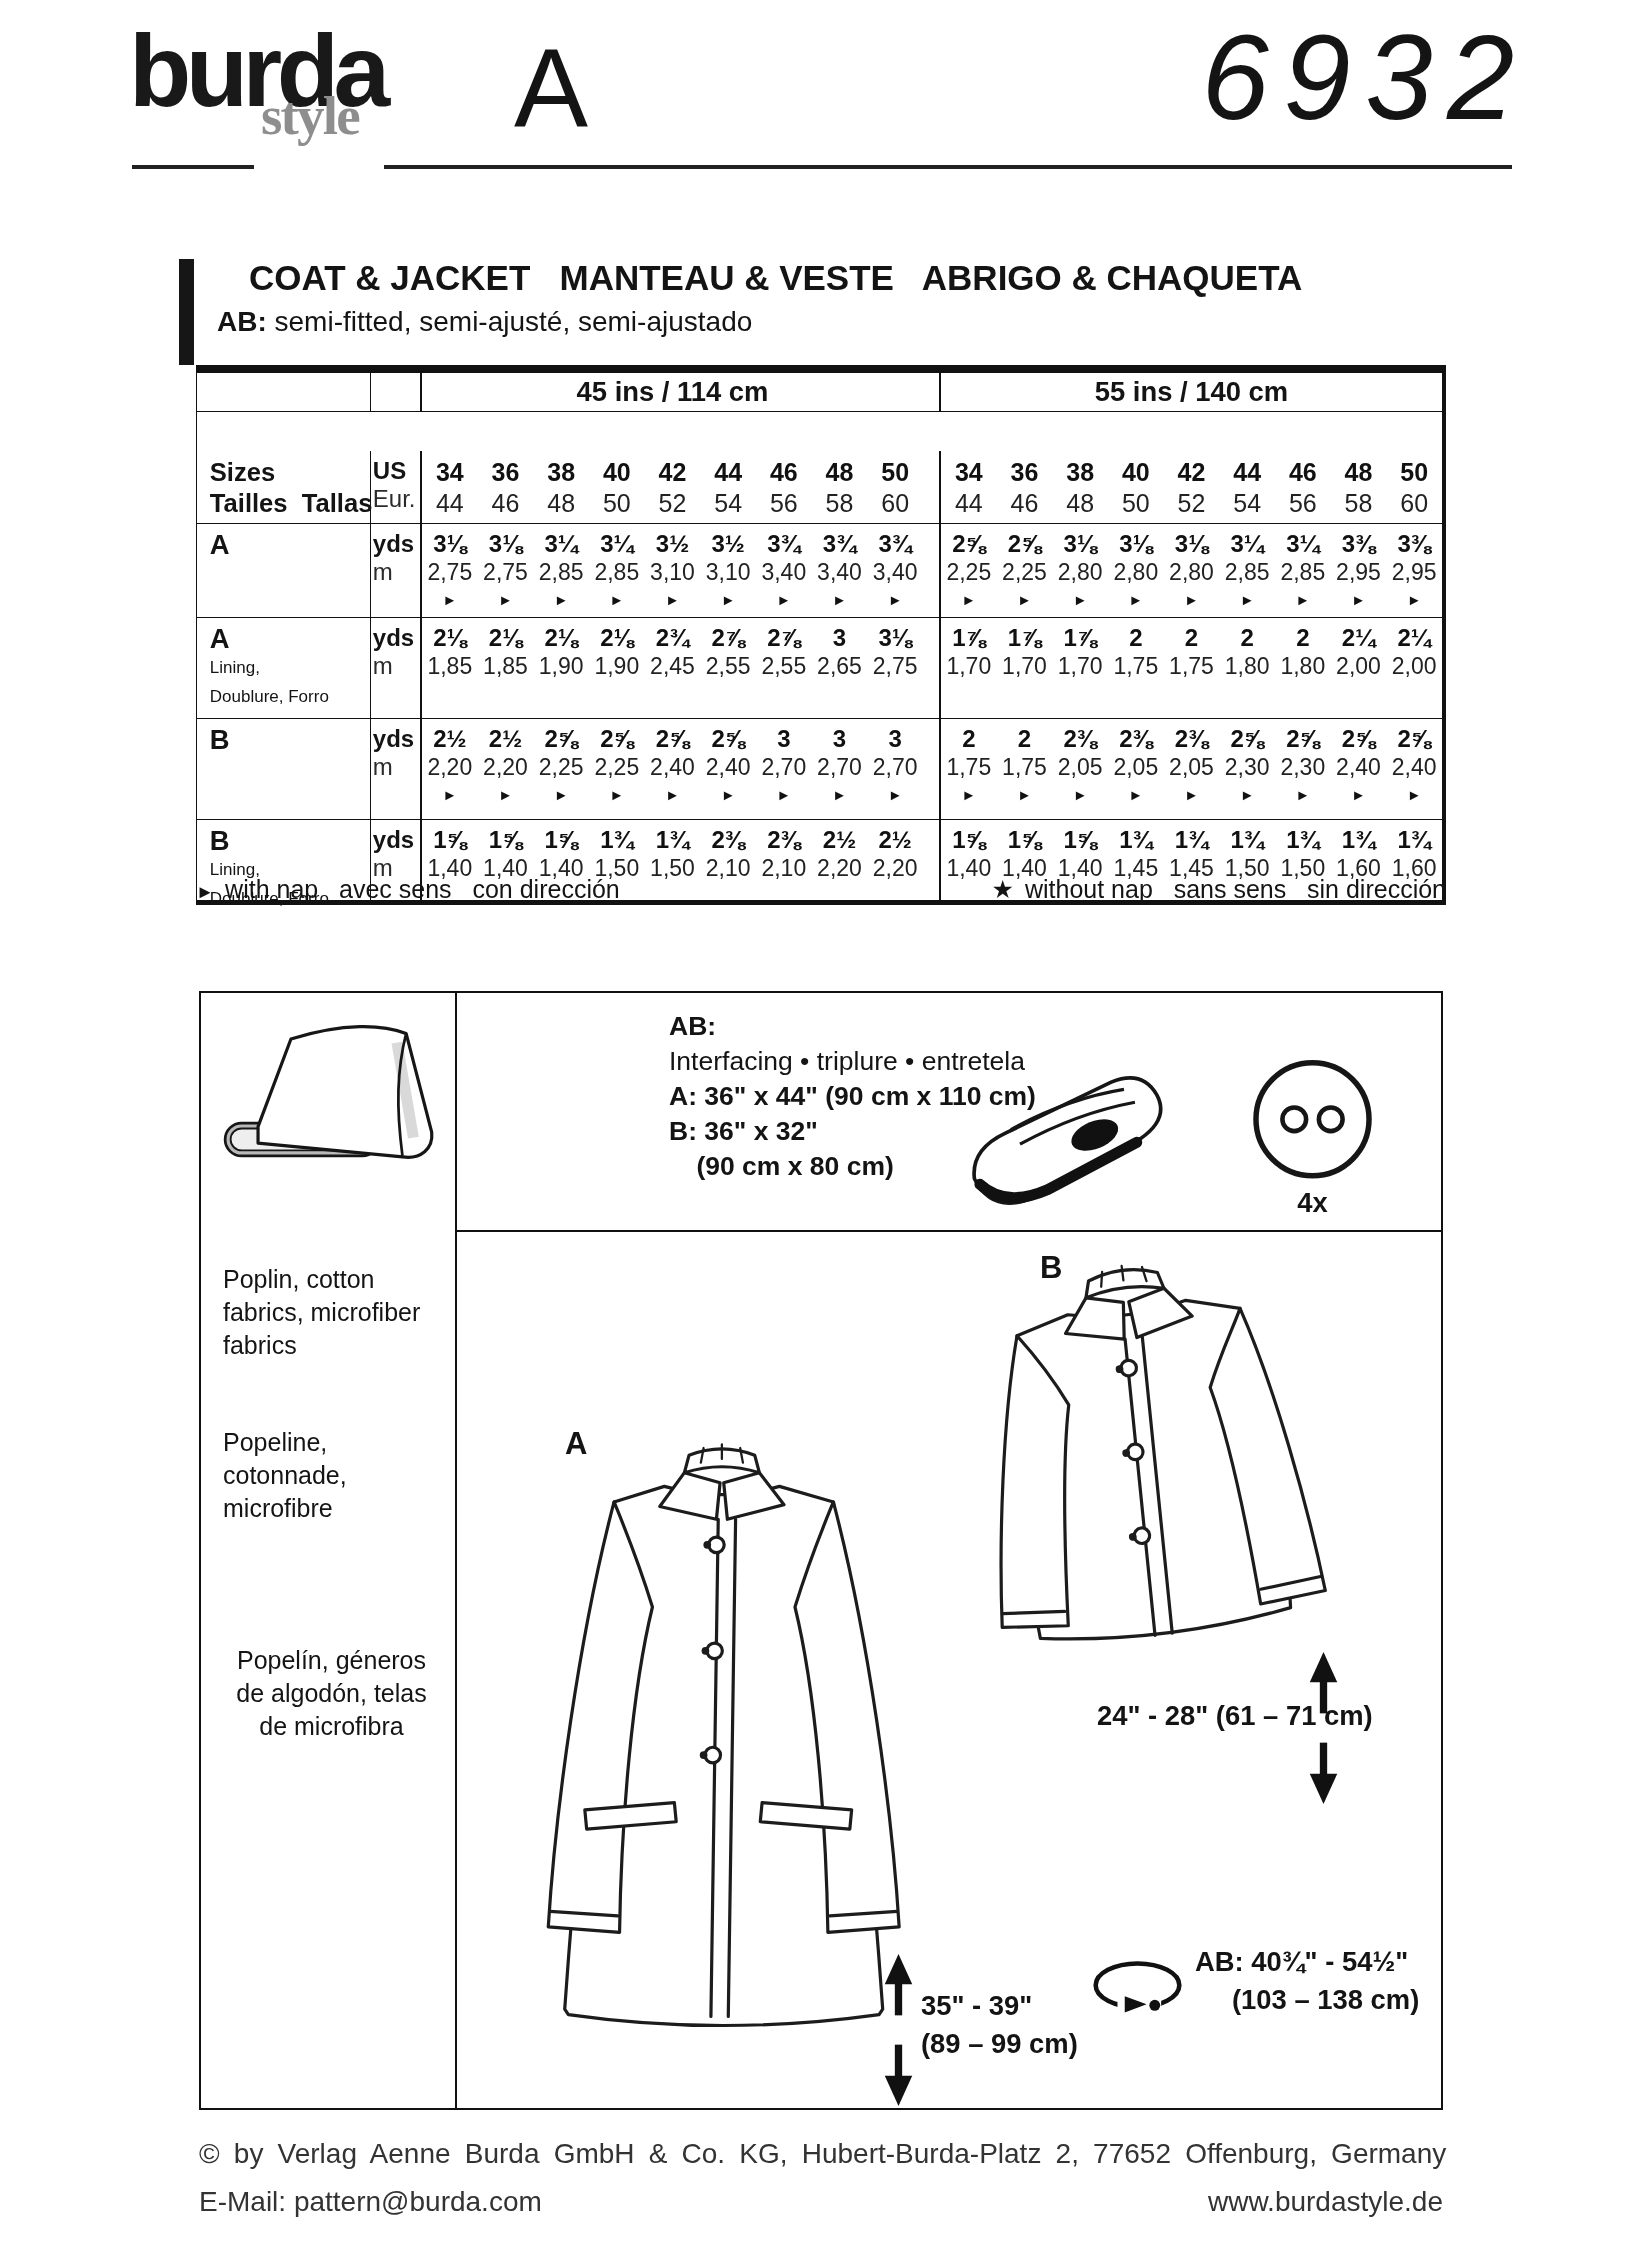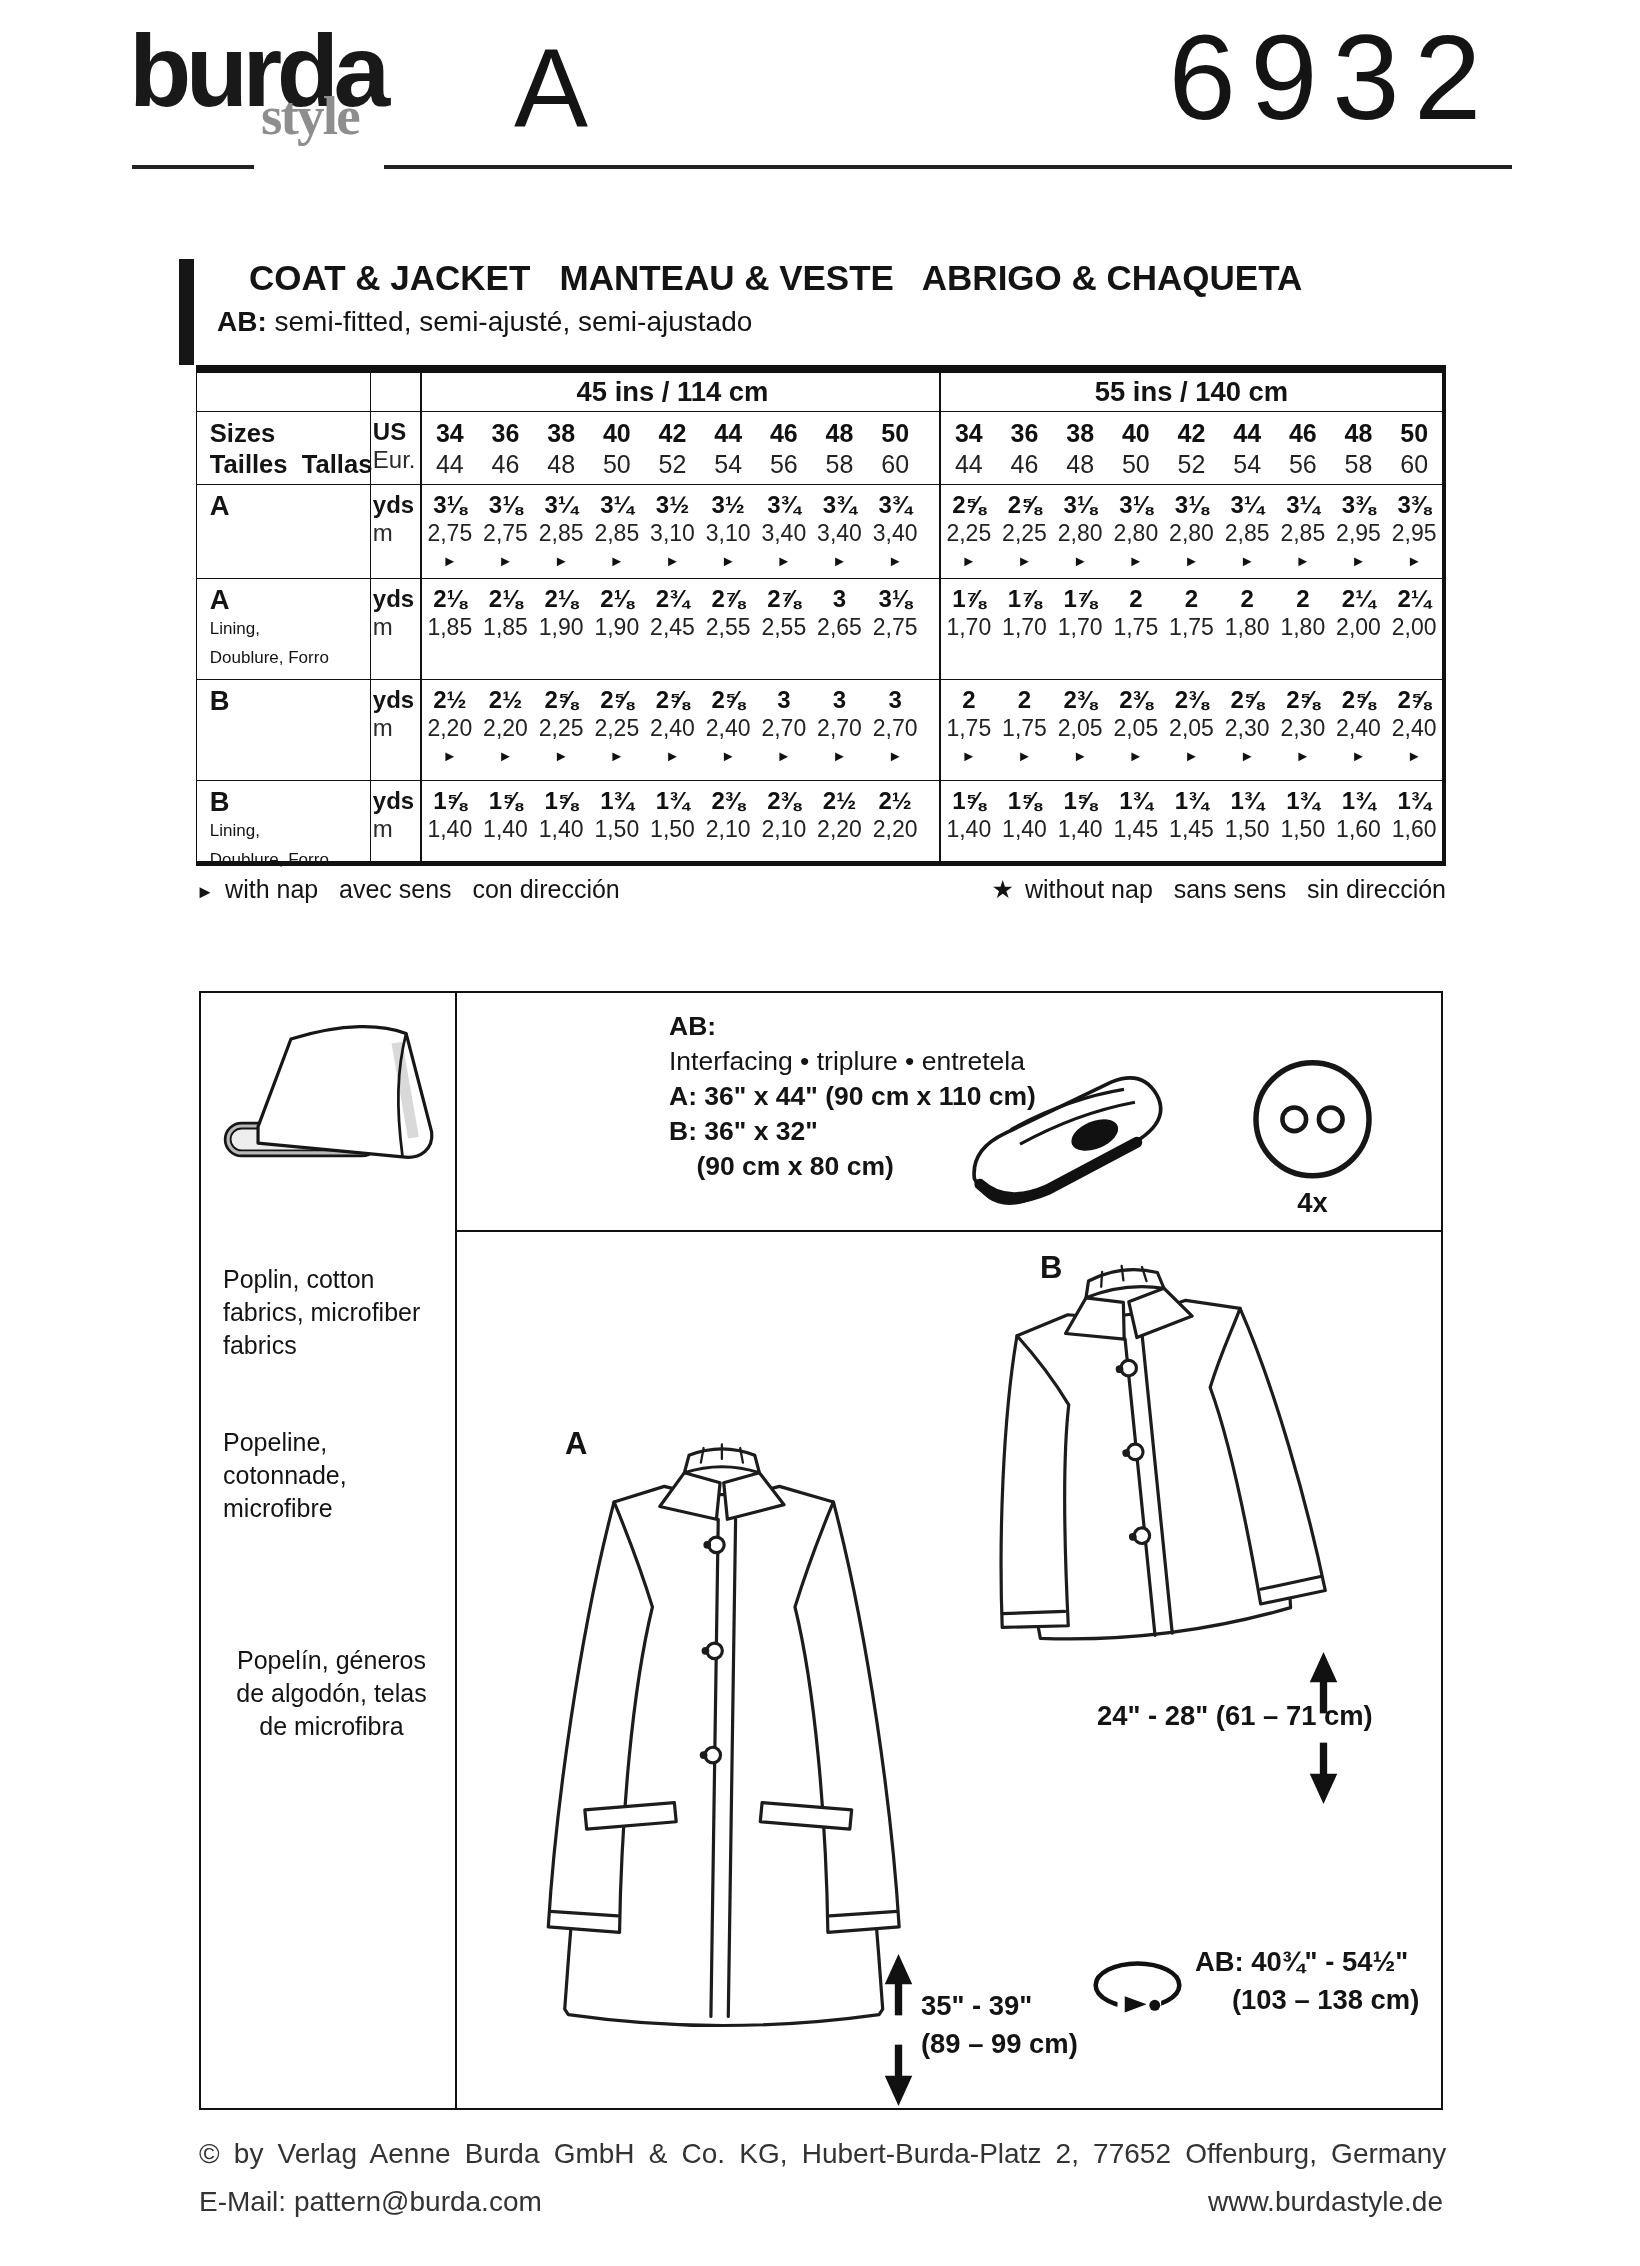--- a/index.html
+++ b/index.html
@@ -10,40 +10,40 @@
     color:#141414;
   }
   
   .brand { position:absolute; left:129px; top:12.8px; font-size:102px; font-weight:bold;
            letter-spacing:-5.5px; color:#191919; }
   .brand-sub { position:absolute; left:261px; top:84px; font-family:"Liberation Serif","DejaVu Serif",serif;
            font-weight:bold; font-size:55px; color:#8e8e8e; letter-spacing:-1.8px; }
   .brand-rule-l { position:absolute; left:132px; top:165px; width:122px; height:3.7px; background:#222; }
   .brand-rule-r { position:absolute; left:384px; top:165px; width:1128px; height:3.7px; background:#222; }
   .view-letter { position:absolute; left:514px; top:24px; font-size:111px; font-weight:normal; }
-  .pattern-number { position:absolute; right:144px; top:7.3px; font-size:121px; letter-spacing:14.6px;
-           font-weight:normal; }
+  .pattern-number { position:absolute; right:111px; top:7.3px; font-size:121px; letter-spacing:14.6px;
+           font-weight:normal;font-style:italic; }
   
   .title-bar { position:absolute; left:179px; top:259px; width:14.6px; height:106px; background:#161616; }
   .title-main { position:absolute; left:217px; top:258px; font-size:35px; font-weight:bold; white-space:pre;margin-left:32px; }
   .title-sub { position:absolute; left:217px; top:306px; font-size:28px; white-space:pre; }
   .title-sub .ab { font-weight:bold; }
   
   .sizetable { position:absolute; left:196px; top:365px; width:1250px;
            border:solid #111; border-width:8.2px 4.6px 5.5px 1.8px; }
   .trow { display:flex; border-bottom:1.8px solid #111; }
   .trow:last-child { border-bottom:none; }
   .c-label { width:174px; border-right:1.8px solid #111; padding:5.5px 0 0 12.8px; }
   .c-unit  { width:51px;  border-right:2.7px solid #111; padding:5.5px 7.3px 0 1.8px; }
   .c-vals  { flex:1; display:flex;gap:16px; }
   .grpbox  { flex:1; display:grid; grid-template-columns:repeat(9,1fr); align-content:start; padding-top:5.5px; }
   .grpbox.g2 { border-left:2.7px solid #111; }
   .dc { display:contents; }
   .r-hdr  { height:39px; }
-  .r-sizes{ height:73px; }
+  .r-sizes{ height:73px;margin-top:39px; }
   .r-a    { height:94px; }
   .r-al   { height:101px; }
   .r-b    { height:101px; }
   .r-bl   { height:80px; }
   .hdrcell { flex:1; text-align:center; font-weight:bold; font-size:27.4px; line-height:37px; }
   .hdrcell.g2 { border-left:2.7px solid #111; }
   .lab-big { font-weight:bold; font-size:27.4px; line-height:29px; }
   .lab-sub { font-size:17px; line-height:29px; }
   .lab-sz  { font-weight:bold; font-size:25.6px; line-height:31px; white-space:pre; }
   .unit-top{ font-weight:bold; font-size:24px; line-height:28px; }

